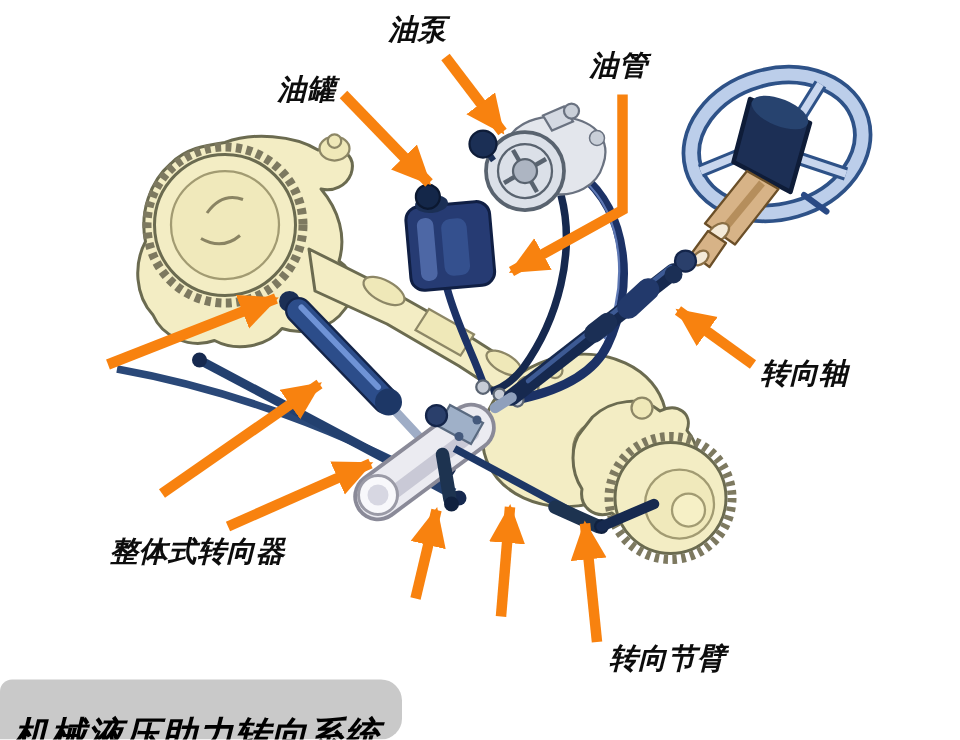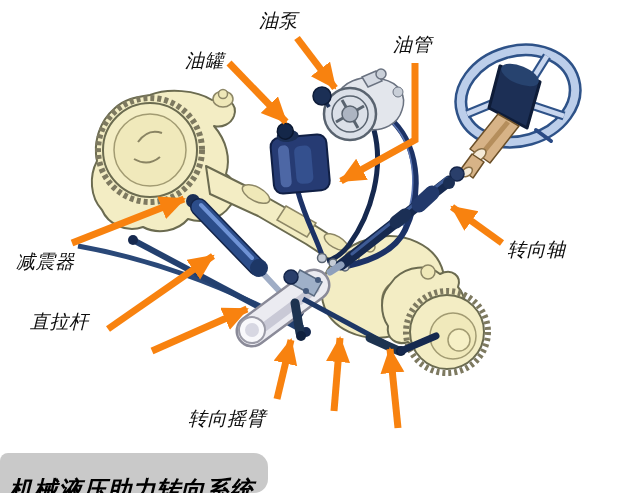--- a/index.html
+++ b/index.html
@@ -7,21 +7,21 @@
     --axle-cream:#f3edc4; --axle-outline:#6b6b50; --component-navy:#1d3160;
     --steering-wheel-blue:#bcceea; --column-tan:#d7b387; --gear-silver:#ebebf1; --background:#ffffff;
   }
   html,body{margin:0;padding:0;}
   .stage{
     position:relative;width:640px;height:493px;background:var(--background,#fff);
     overflow:hidden;font-family:"DejaVu Sans","Liberation Sans",sans-serif;
   }
   .stage svg{position:absolute;left:0;top:0;}
   .lbl{
-    position:absolute;font-weight:normal;font-style:italic;font-size:19px;
+    position:absolute;font-weight:bold;font-style:italic;font-size:19px;
     color:var(--label-text,#0d0d0d);white-space:nowrap;letter-spacing:.5px;line-height:1.15;
   }
   .title-box{
     position:absolute;left:0;top:453px;width:268px;height:40px;
     background:var(--title-bg,#c9c9c9);border-radius:8px 14px 14px 0;
   }
   .title-text{
     position:absolute;left:9px;top:21px;font-size:24px;font-weight:bold;font-style:italic;
     color:var(--title-text,#000);letter-spacing:.5px;white-space:nowrap;
   }
@@ -184,21 +184,20 @@
       <line class="arr" x1="277" y1="399" x2="291" y2="340" marker-end="url(#ah)"></line>
       <line class="arr" x1="334" y1="411" x2="340" y2="338" marker-end="url(#ah)"></line>
       <line class="arr" x1="398" y1="428" x2="390" y2="349" marker-end="url(#ah)"></line>
     </g>
   </svg>
 
   <div class="lbl" style="left:185px;top:50px">油罐</div>
   <div class="lbl" style="left:259px;top:10px">油泵</div>
   <div class="lbl" style="left:393px;top:34px">油管</div>
   <div class="lbl" style="left:507px;top:239px">转向轴</div>
-  <div class="lbl" style="left:16px;top:251px">减震器</div>
-  <div class="lbl" style="left:30px;top:311px">直拉杆</div>
-  <div class="lbl" style="left:188px;top:408px">转向摇臂</div>
+  <div class="lbl" style="left:73px;top:358px">整体式转向器</div>
+  <div class="lbl" style="left:406px;top:429px">转向节臂</div>
 
   <div class="title-box">
     <div class="title-text">机械液压助力转向系统</div>
   </div>
 
 </div>
 
 </body></html>

